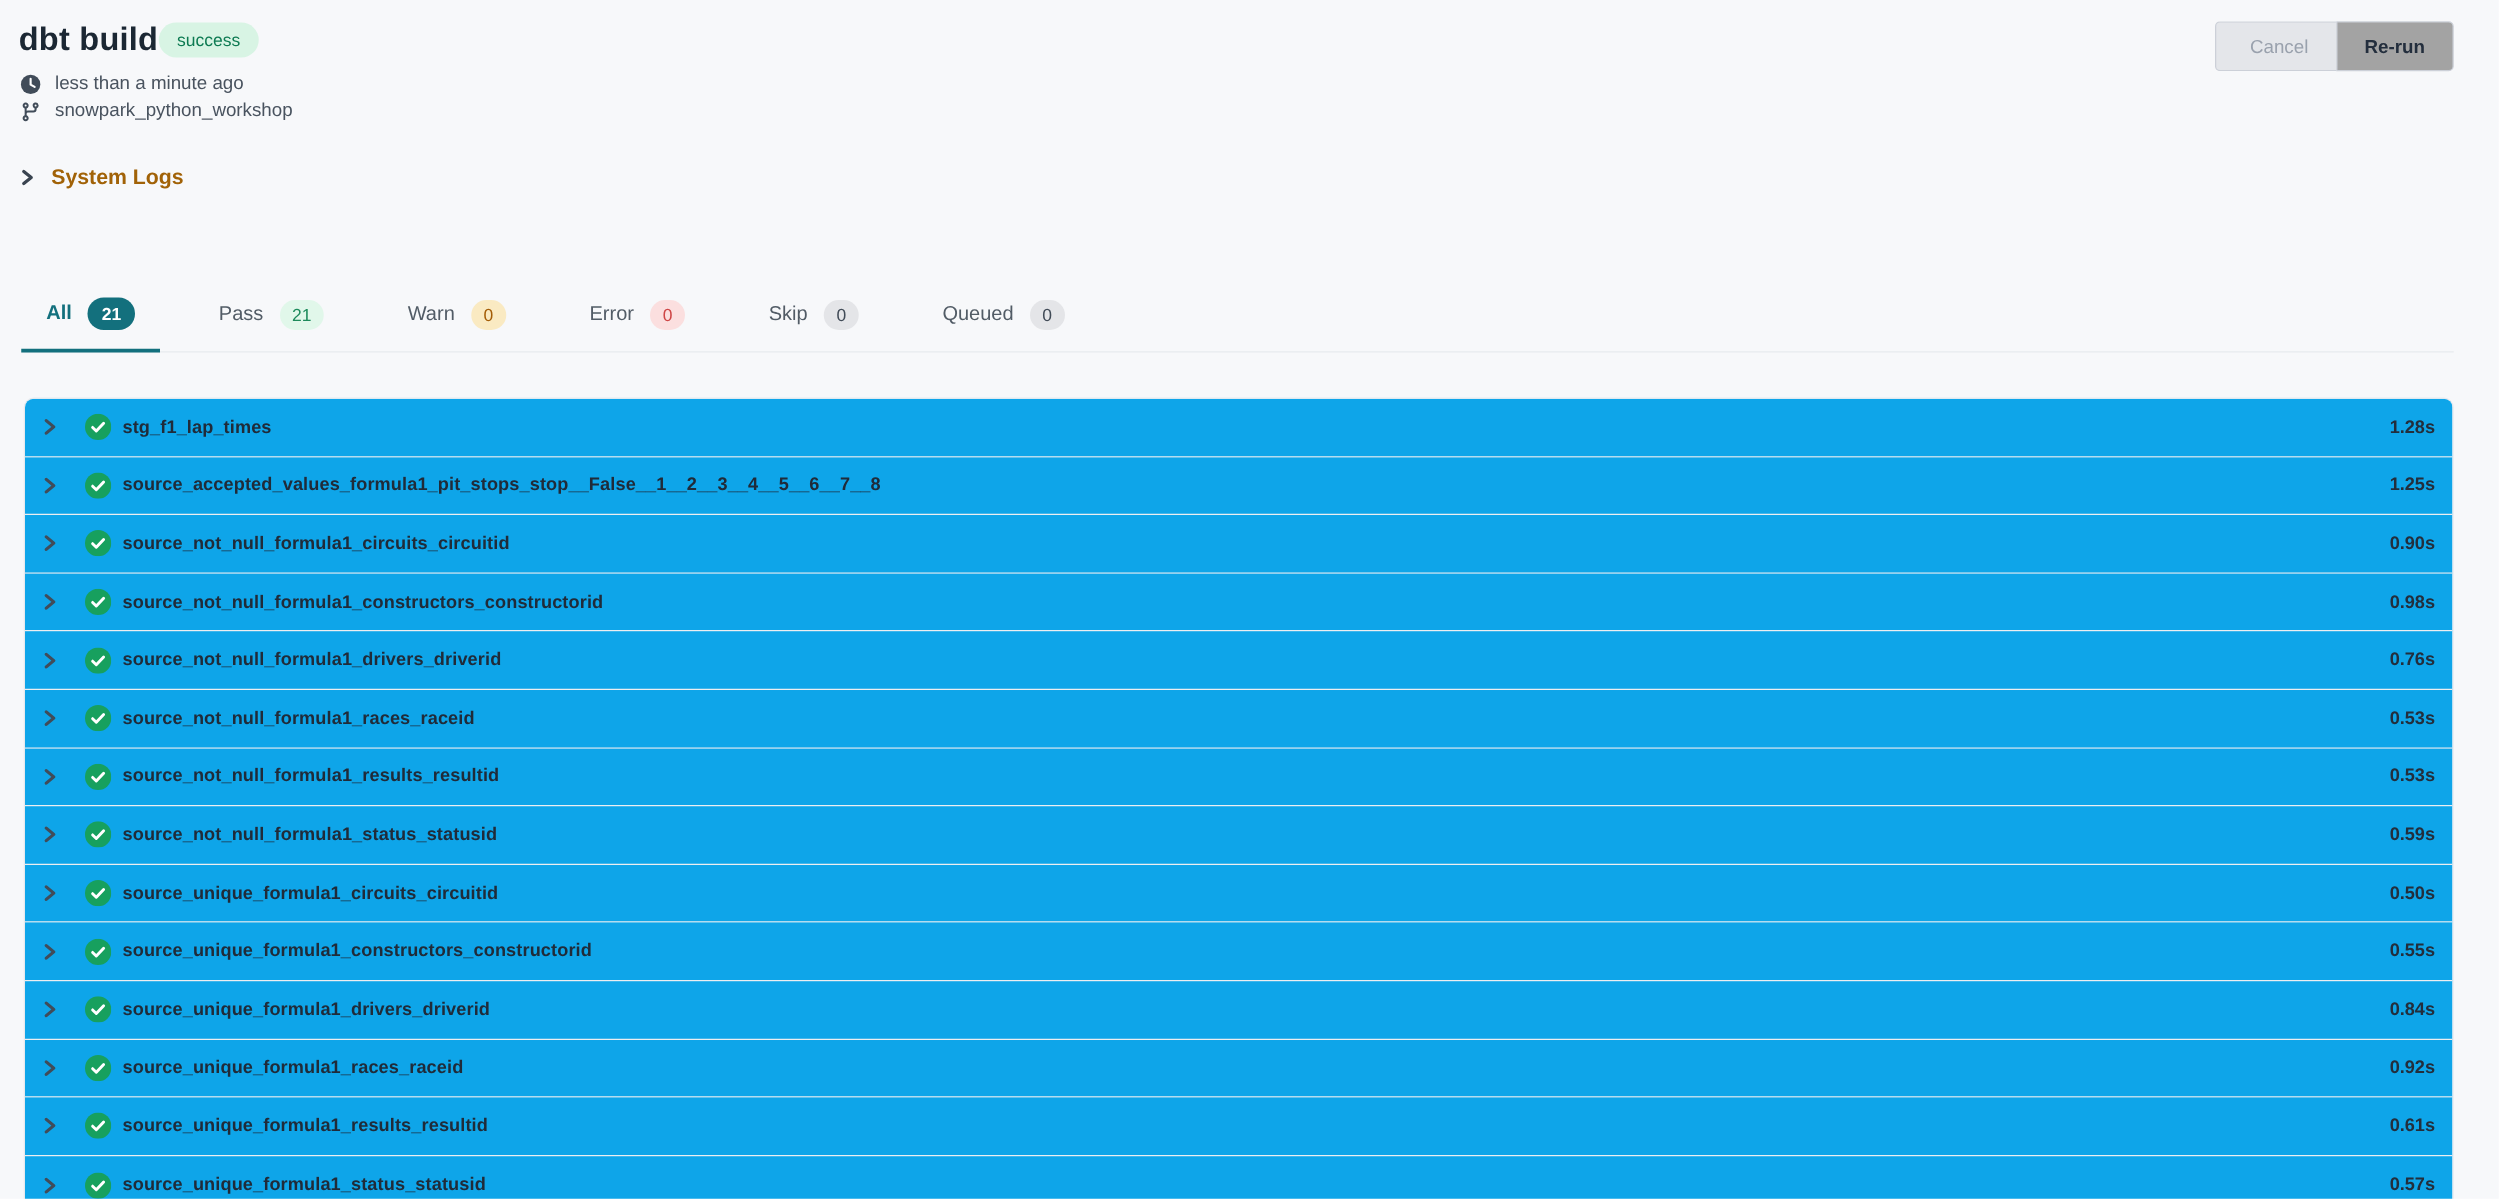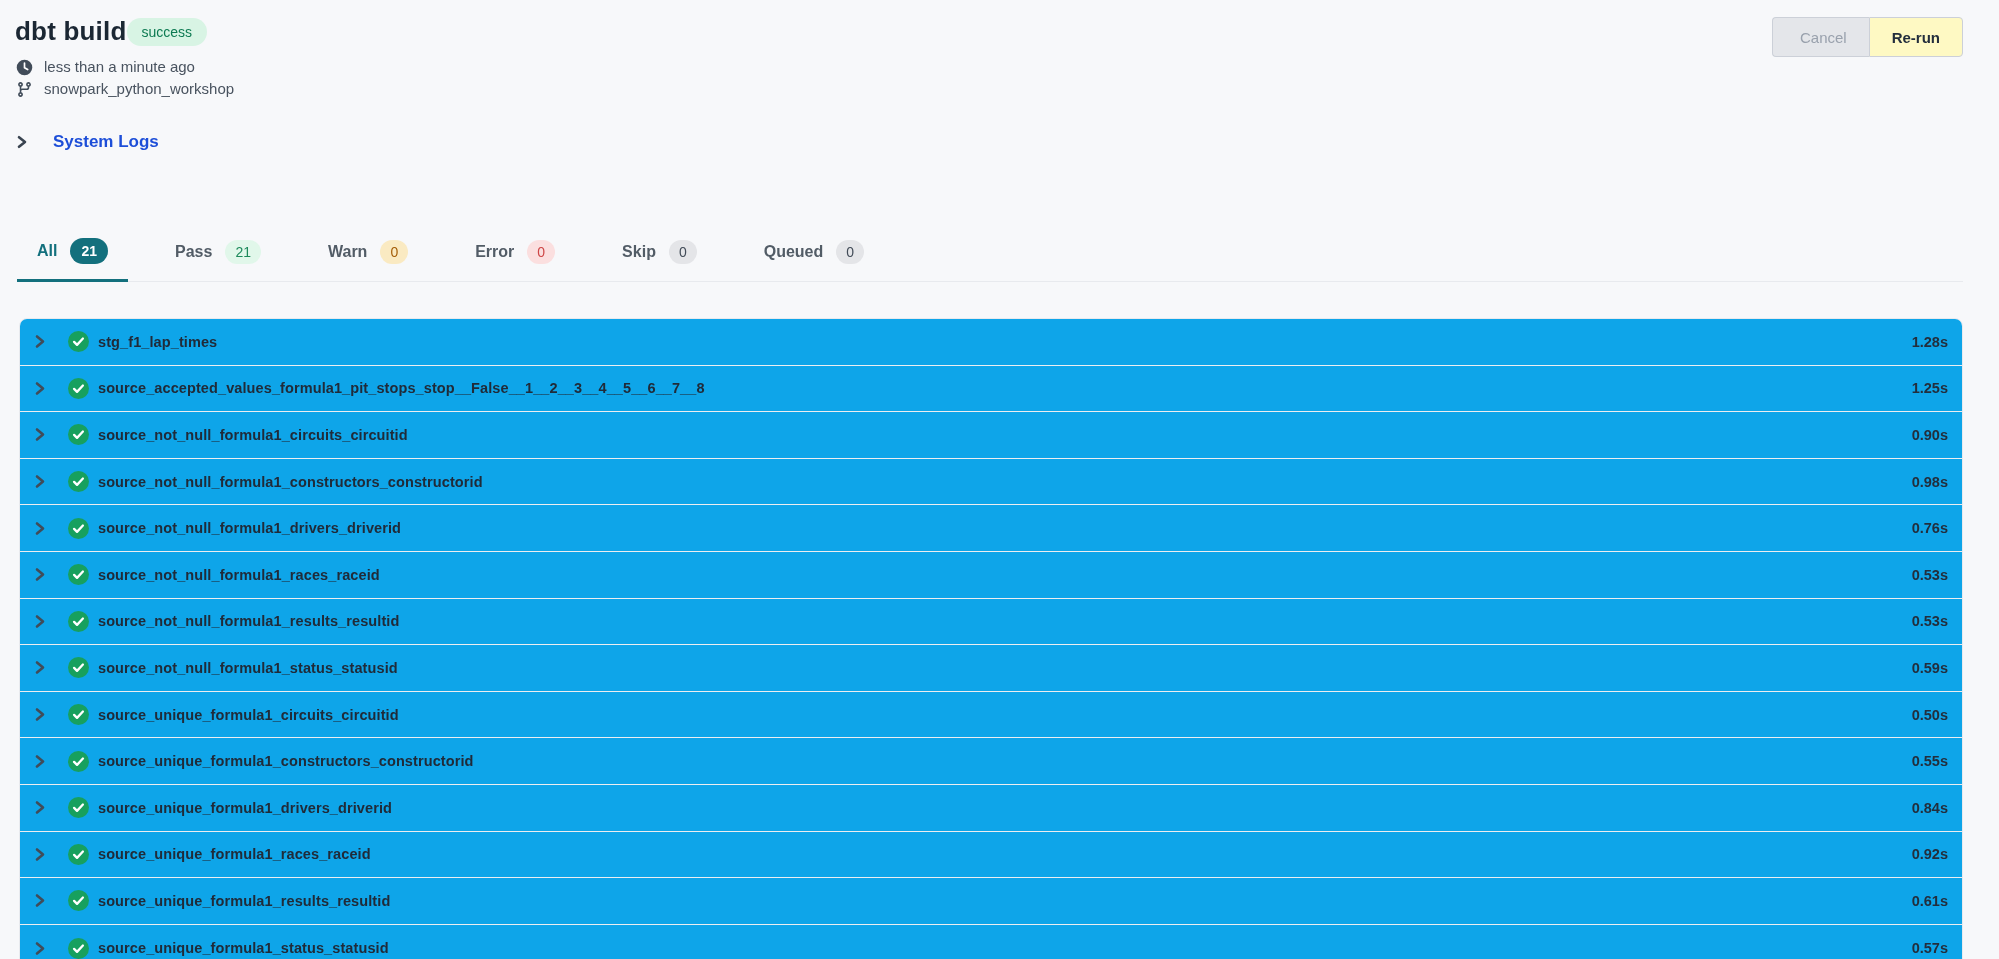--- a/index.html
+++ b/index.html
@@ -17,37 +17,37 @@
   .page-title { font-size:26px; font-weight:700; color:#1b2733; letter-spacing:0.2px; }
   .status-badge {
     background: var(--success-badge-bg, #d8f4e4);
     color: var(--success-badge-text, #0d7a52);
     font-size:14px; padding:7px 15px; border-radius:17px; line-height:1;
   }
   .actions { position:absolute; top:17px; right:36px; display:flex; }
   .btn { height:40px; padding:0 22px; font-size:15px; border:1px solid #ccd0d8; cursor:pointer;
          font-family:"Liberation Sans", sans-serif; }
   .btn-cancel { background:#e4e6ea; color:#99a1ad; border-radius:4px 0 0 4px; border-right:none;padding-left:27px; }
-  .btn-rerun  { background:#fef9c3; color:#232e3d; border-radius:0 4px 4px 0; font-weight:600; }
+  .btn-rerun  { background:#a3a3a3; color:#232e3d; border-radius:0 4px 4px 0; font-weight:600; }
 
   .meta { margin-top:9px; }
   .meta-row { display:flex; align-items:center; gap:11px; color:var(--text-mid,#49535f);
               font-size:15px; line-height:22px; }
   .meta-row .mi { display:flex; width:18px; justify-content:center; color:#414c59; }
 
   
-  .system-logs { margin:32px 0 0 15px; display:flex; align-items:center; gap:24px;
-                 font-size:17px; font-weight:700; color:#1d4ed8; cursor:pointer; width:max-content; }
+  .system-logs { margin:32px 0 0 15px; display:flex; align-items:center; gap:12px;
+                 font-size:17px; font-weight:700; color:#a16207; cursor:pointer; width:max-content; }
 
   
   .tabs { margin:86px 36px 0 17px; border-bottom:1px solid var(--card-border,#e8eaee);
           display:flex; align-items:flex-end; }
   .tab { display:flex; align-items:center; gap:13px; padding:0 20px 15px 20px; margin-right:27px;
          font-size:16px; cursor:pointer; border-bottom:3px solid transparent; margin-bottom:-1px; }
-  .tab-label { color:#525c66;font-weight:bold; }
+  .tab-label { color:#525c66; }
   .tab.active { border-bottom-color: var(--accent-teal,#13707d); }
   .tab.active .tab-label { color: var(--accent-teal,#13707d); font-weight:700; }
   .tab-count { min-width:20px; text-align:center; padding:5px 10px; border-radius:15px;
                font-size:14px; line-height:1; }
   .tab-all   .tab-count { background:var(--accent-teal,#13707d); color:#fff; font-weight:700; padding:6px 11px; }
   .tab-pass  .tab-count { background:#e1f7ea; color:#1d8a5b; }
   .tab-warn  .tab-count { background:#faeac2; color:#a45d07; }
   .tab-error .tab-count { background:#fbdfdf; color:#ce4646; }
   .tab-skip .tab-count, .tab-queued .tab-count { background:#e4e5e8; color:#414b57; }
 

